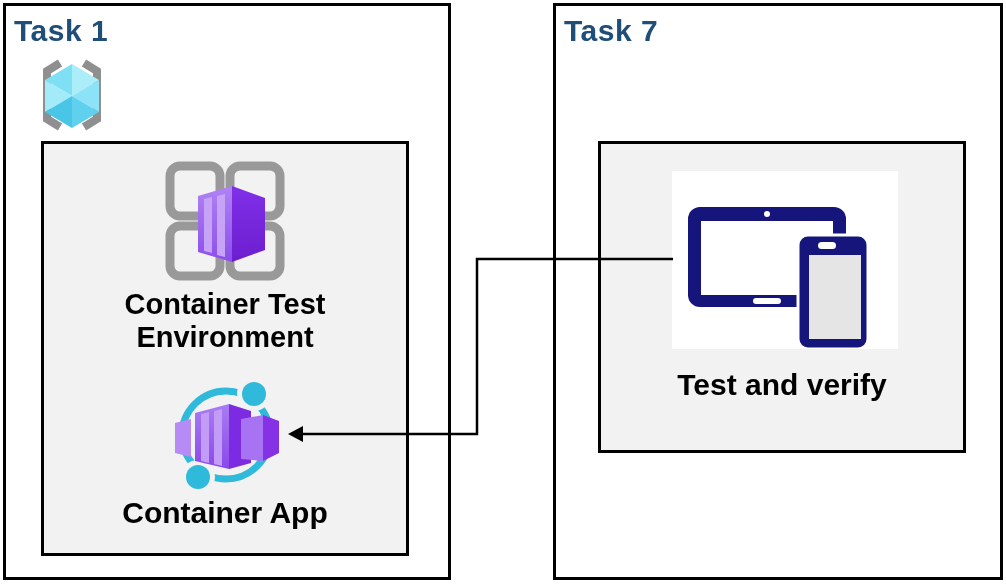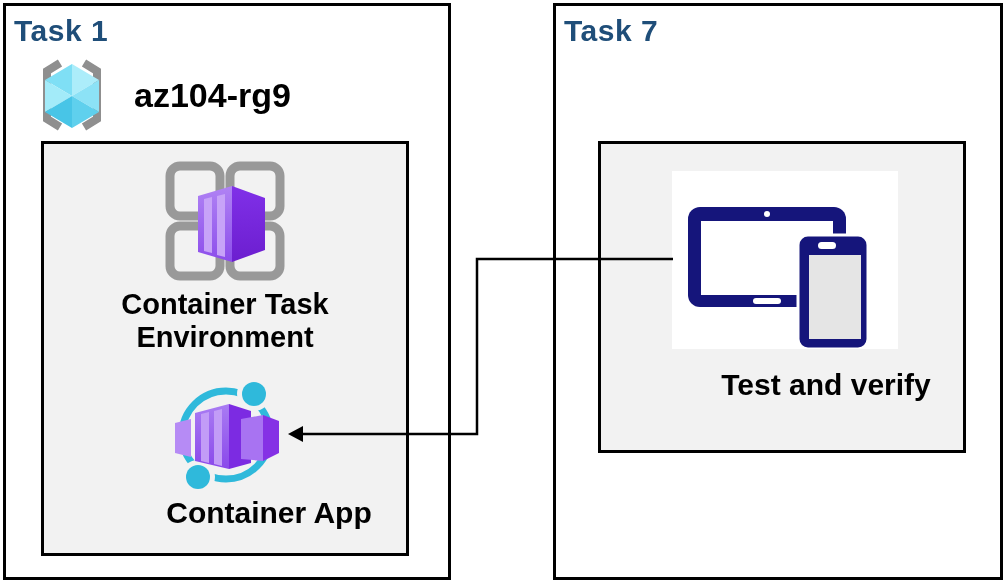--- a/index.html
+++ b/index.html
@@ -52,21 +52,20 @@
   .icon-block { position: absolute; }
   #cae-icon-block { left: 118px; top: 14px; }
   #ca-icon-block  { left: 123px; top: 235px; }
   .item-label {
     position: absolute;
     left: 0;
     width: 100%;
     text-align: center;
     font-weight: 700;
     color: #000000;
-    padding-left: 44px;
   }
   #cae-label { top: 144px; font-size: 29px; line-height: 33px; padding: 0 28px; box-sizing: border-box; }
   #ca-label  { top: 352px; font-size: 30px; }
   #verify-label { top: 224px; font-size: 30px; }
   .device-panel {
     position: absolute;
     left: 71px;
     top: 27px;
     width: 226px;
     height: 178px;
@@ -96,21 +95,20 @@
         <path d="M54,7 L67,15 L67,63 L54,71" fill="none" stroke="#8F8F8F" stroke-width="8"></path>
         <g>
           <polygon points="42,8 15,24 42,40" fill="#7FDFF5"></polygon>
           <polygon points="42,8 69,24 42,40" fill="#ACEDFA"></polygon>
           <polygon points="15,24 15,56 42,40" fill="#A3EBF9"></polygon>
           <polygon points="15,56 42,72 42,40" fill="#48C5E7"></polygon>
           <polygon points="69,24 69,56 42,40" fill="#8CE2F6"></polygon>
           <polygon points="69,56 42,72 42,40" fill="#5FD0ED"></polygon>
         </g>
       </svg>
-      <div class="rg-name">az104-rg9</div>
     </div>
 
     <div class="inner-box" id="task1-inner">
 
       <div class="icon-block" id="cae-icon-block">
         <svg width="126" height="126" viewBox="0 0 126 126">
           <defs>
             <linearGradient id="caeLeft" x1="0" y1="0" x2="0" y2="1">
               <stop offset="0" stop-color="#B083F4"></stop>
               <stop offset="1" stop-color="#8C4DEB"></stop>
@@ -127,21 +125,21 @@
             <rect x="68" y="68" width="50" height="50" rx="10"></rect>
           </g>
           <g>
             <polygon points="36,38 70,28 70,104 36,94" fill="url(#caeLeft)"></polygon>
             <polygon points="42,41 50,39 50,95 42,93" fill="#C7A3F8"></polygon>
             <polygon points="55,38 63,36 63,99 55,97" fill="#C7A3F8"></polygon>
             <polygon points="70,28 103,40 103,92 70,104" fill="url(#caeRight)"></polygon>
           </g>
         </svg>
       </div>
-      <div class="item-label" id="cae-label">Container Task Environment</div>
+      <div class="item-label" id="cae-label">Container Test Environment</div>
 
       <div class="icon-block" id="ca-icon-block">
         <svg width="118" height="112" viewBox="0 0 118 112">
           <defs>
             <linearGradient id="caMain" x1="0" y1="0" x2="0" y2="1">
               <stop offset="0" stop-color="#A97CF3"></stop>
               <stop offset="1" stop-color="#8A48EA"></stop>
             </linearGradient>
           </defs>
           <circle cx="59" cy="56" r="44" fill="none" stroke="#2FB9DB" stroke-width="7"></circle>

